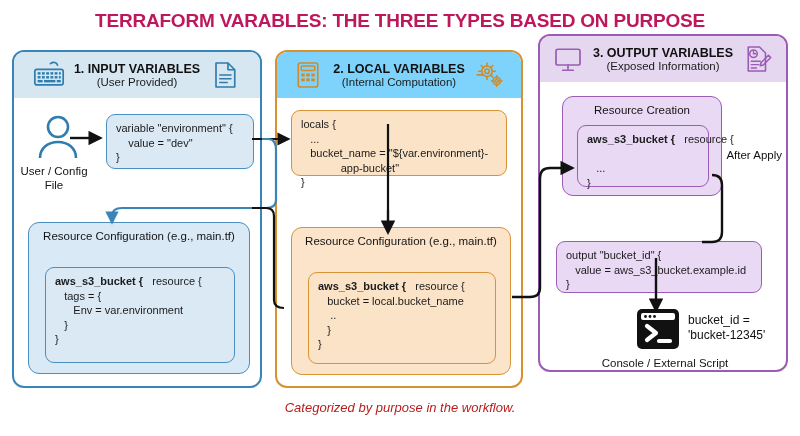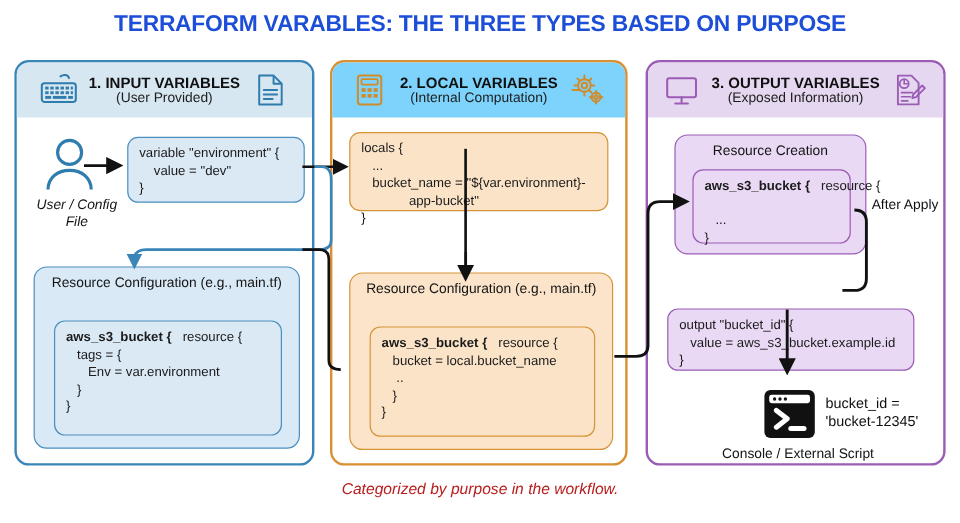--- a/index.html
+++ b/index.html
@@ -3,21 +3,21 @@
 <meta charset="utf-8">
 <style>
   html,body{margin:0;padding:0;background:#ffffff;}
   body{width:800px;height:436px;position:relative;overflow:hidden;
        font-family:"Liberation Sans", sans-serif;color:#1b1b1b;}
 
   #stage{position:absolute;inset:0;}
 
   .title{
     position:absolute;left:0;top:10px;width:800px;text-align:center;
-    font-size:19px;font-weight:bold;letter-spacing:-0.2px;color:#1d4ed8;
+    font-size:19px;font-weight:bold;letter-spacing:-0.2px;color:#be185d;
   }
 
   .footer{
     position:absolute;left:0;top:400px;width:800px;text-align:center;
     font-size:13px;font-style:italic;color:#b91c1c;
   }
 
   
   .panel{position:absolute;border-radius:12px;border:2px solid;background:#fff;box-sizing:border-box;}
   .panel.blue  {border-color:#3a85b8;}
@@ -103,21 +103,21 @@
             <line x1="11" y1="25" x2="26" y2="25"></line>
           <line x1="11" y1="30" x2="21" y2="30"></line>
         </g>
       </svg>
     </div>
 
     <svg style="position:absolute;left:22px;top:62px;width:44px;height:48px;" viewBox="0 0 44 48">
       <circle cx="22" cy="13" r="10" fill="none" stroke="#2f7cae" stroke-width="2.6"></circle>
       <path d="M4 44c0-10 8-16 18-16s18 6 18 16" fill="none" stroke="#2f7cae" stroke-width="2.6"></path>
     </svg>
-    <div class="caption" style="left:12px;top:112px;width:76px;font-style:italic;">User /
+    <div class="caption" style="left:2px;top:112px;width:76px;">User /
 Config File</div>
 
     <div class="codebox blue" style="left:92px;top:62px;width:148px;height:55px;">variable "environment" {
     value = "dev"
 }</div>
 
     <div class="groupbox blue" style="left:14px;top:170px;width:222px;height:152px;">
       <div class="group-title">Resource Configuration
 (e.g., main.tf)</div>
       <div class="codebox blue" style="left:16px;top:44px;width:190px;height:96px;"><b>aws_s3_bucket {</b><span>   resource {
@@ -168,21 +168,21 @@
       <div class="group-title">Resource Configuration
 (e.g., main.tf)</div>
       <div class="codebox orange" style="left:16px;top:44px;width:188px;height:92px;"><b>aws_s3_bucket {</b><span>   resource {
    bucket = local.bucket_name
     ..
    }
 }</span></div>
     </div>
   </div>
 
-  <div class="panel purple" style="left:538px;top:50px;width:250px;height:338px;">
+  <div class="panel purple" style="left:538px;top:34px;width:250px;height:338px;">
     <div class="panel-head">
       <svg class="hicon" viewBox="0 0 40 40">
         <rect x="4" y="7" width="32" height="21" rx="2.5" fill="none" stroke="#9b5cb5" stroke-width="2.3"></rect>
         <path d="M20 28v5M13 35h14" fill="none" stroke="#9b5cb5" stroke-width="2.3" stroke-linecap="round"></path>
       </svg>
       <div class="head-text">
         <div class="head-title">3. OUTPUT VARIABLES</div>
         <div class="head-sub">(Exposed Information)</div>
       </div>
       <svg class="hicon" viewBox="0 0 36 40">

